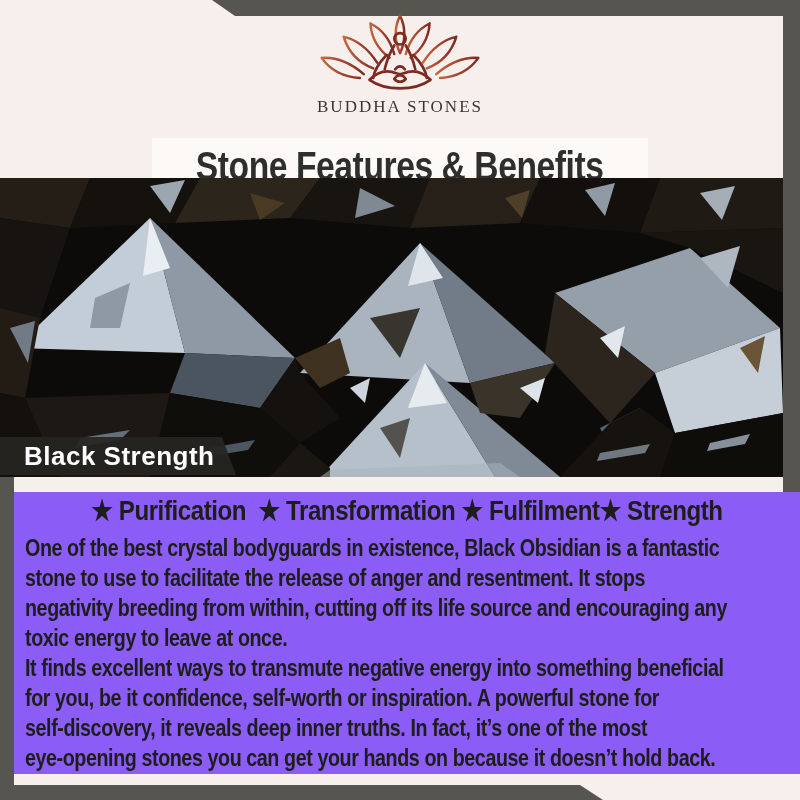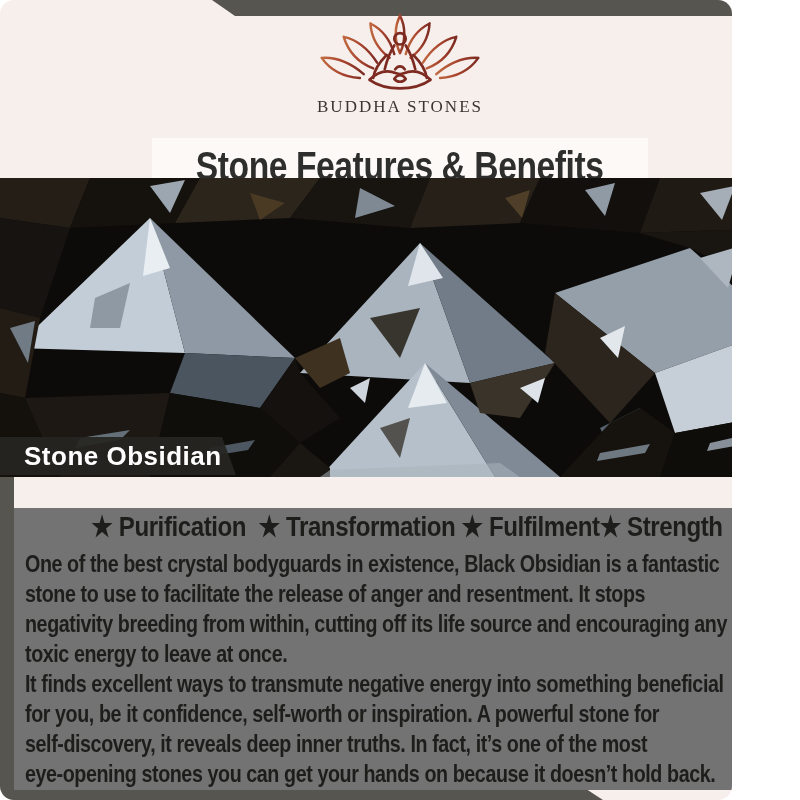--- a/index.html
+++ b/index.html
@@ -1,17 +1,17 @@
 <!DOCTYPE html>
 <html><head>
 <meta charset="utf-8">
 <style>
   html,body{margin:0;padding:0;}
-  .page{position:relative;width:732px;height:800px;background:#f7efec;overflow:hidden;
-        font-family:"Liberation Sans",sans-serif;border-radius:14px;}
+  .page{position:relative;width:800px;height:800px;background:#f7efec;overflow:hidden;
+        font-family:"Liberation Sans",sans-serif;}
   
   .ribbon{position:absolute;inset:0;background:#575550;}
   .ribbon-a{clip-path:polygon(212px 0,800px 0,800px 600px,783px 583px,783px 16px,235px 16px);}
   .ribbon-b{clip-path:polygon(0 477px,14px 477px,14px 785px,580px 785px,603px 800px,0 800px);}
   
   .brand{position:absolute;top:13px;left:0;width:800px;text-align:center;}
   .lotus{display:block;margin:0 auto;width:172px;height:84px;}
   .brand-name{margin-top:0;font-family:"Liberation Serif",serif;font-size:17px;
               letter-spacing:2px;color:#3a3531;}
   
@@ -22,21 +22,21 @@
   
   .photo{position:absolute;left:0;top:178px;width:783px;height:299px;margin:0;
          overflow:hidden;background:#0d0b09;}
   .photo svg{display:block;width:783px;height:299px;}
   .stone-label{position:absolute;left:0;bottom:2px;width:236px;height:38px;
                background:rgba(38,37,33,0.93);
                clip-path:polygon(0 0,222px 0,236px 38px,0 38px);
                display:flex;align-items:center;padding-left:24px;box-sizing:border-box;}
   .stone-label span{color:#ffffff;font-size:26px;font-weight:bold;letter-spacing:0.5px;}
   
-  .content{position:absolute;left:14px;top:508px;width:786px;height:282px;background:#737373;}
+  .content{position:absolute;left:14px;top:492px;width:786px;height:282px;background:#8b5cf6;}
   .features{margin-top:2px;text-align:center;font-size:28px;font-weight:bold;color:#1d1d1b;
             letter-spacing:-0.5px;white-space:pre;transform:scaleX(0.86);}
   .body-text{margin:6px 0 0 11px;}
   .line{font-size:24px;font-weight:bold;color:#1d1d1b;letter-spacing:-0.5px;line-height:30px;
         white-space:pre;width:max-content;transform:scaleX(0.82);transform-origin:0 50%;}
 </style>
 </head>
 <body>
 
 <div class="page">
@@ -135,21 +135,21 @@
       <polygon points="270,299 300,265 330,290 330,299" fill="#1a1611"></polygon>
       <polygon points="560,299 610,245 640,230 675,255 660,299" fill="#16130f"></polygon>
       <polygon points="660,299 675,255 783,235 783,299" fill="#0f0d0a"></polygon>
       <polygon points="80,260 130,252 120,262 75,270" fill="#656f79"></polygon>
       <polygon points="210,270 255,262 248,272 205,279" fill="#4d5761"></polygon>
       <polygon points="600,275 650,266 645,275 597,283" fill="#6e7881"></polygon>
       <polygon points="710,265 750,256 745,266 707,273" fill="#879099"></polygon>
       <polygon points="330,292 500,285 520,299 320,299" fill="#aab3bc" opacity="0.55"></polygon>
     </svg>
     <figcaption class="stone-label">
-      <span>Stone Obsidian</span>
+      <span>Black Strength</span>
     </figcaption>
   </figure>
 
   <section class="content">
     <div class="features">★ Purification  ★ Transformation ★ Fulfilment★ Strength</div>
     <div class="body-text">
       <div class="line">One of the best crystal bodyguards in existence, Black Obsidian is a fantastic</div>
       <div class="line">stone to use to facilitate the release of anger and resentment. It stops</div>
       <div class="line">negativity breeding from within, cutting off its life source and encouraging any</div>
       <div class="line">toxic energy to leave at once.</div>

